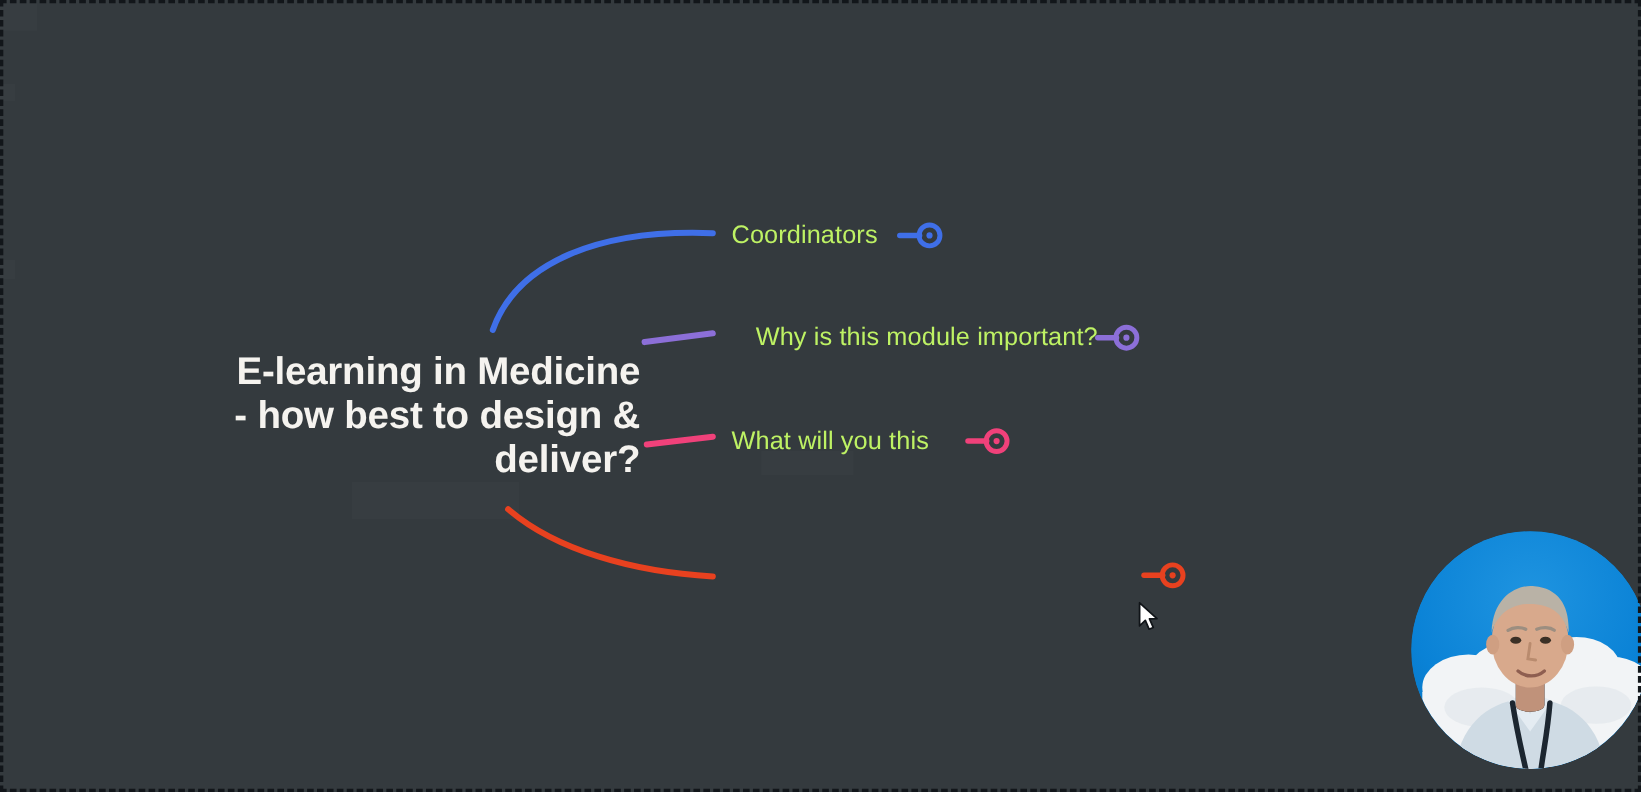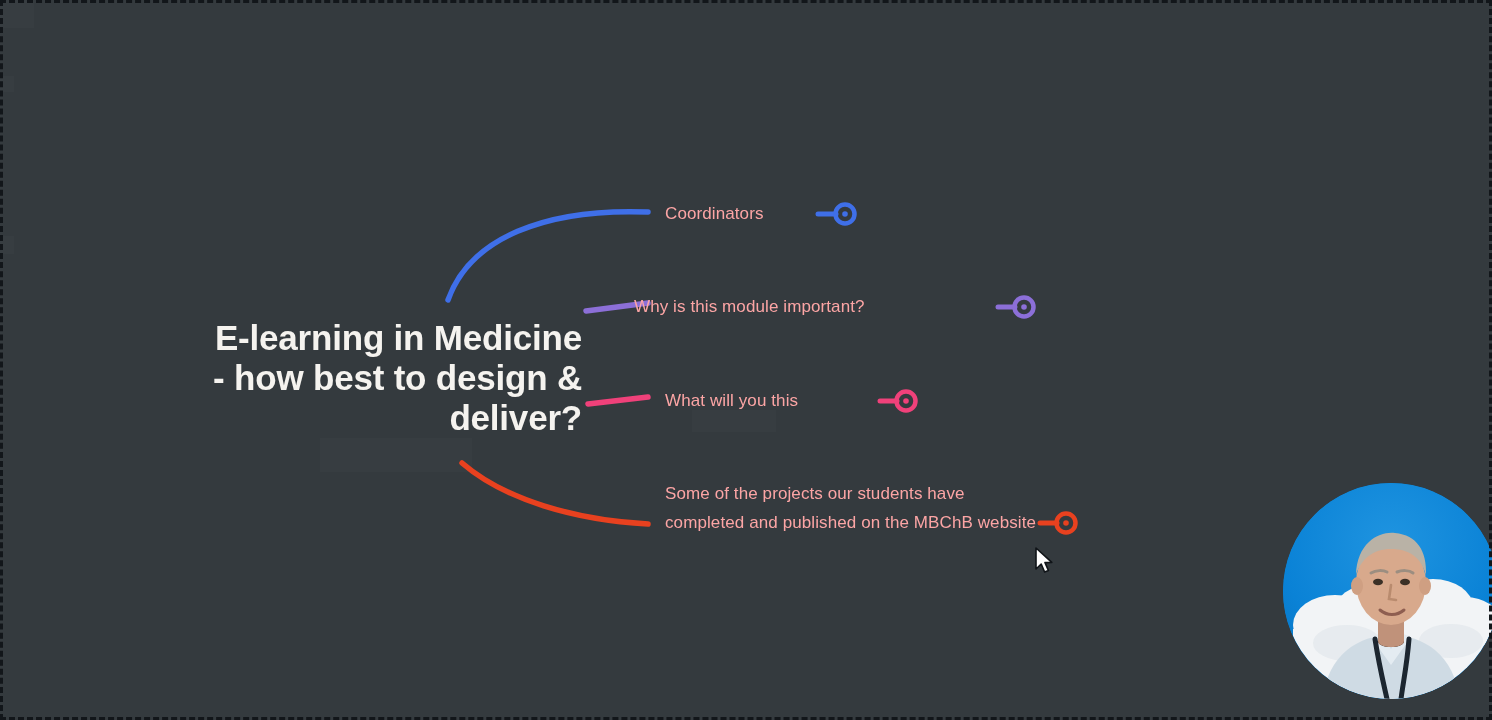--- a/index.html
+++ b/index.html
@@ -70,30 +70,31 @@
     font-size: 35px;
     line-height: 40px;
     font-weight: bold;
     letter-spacing: -0.2px;
     z-index: 20;
   }
 
   
   .branch-label {
     position: absolute;
-    color: #fca5a5;
-    font-size: 17px;
+    color: #bef264;
+    font-size: 23px;
     line-height: 29px;
     font-weight: 400;
     letter-spacing: 0.1px;
     white-space: pre-line;
     z-index: 20;
+    text-align: center;
   }
   #label-coordinators { left: 665px; top: 199px; }
-  #label-importance   { left: 634px; top: 292px; }
+  #label-importance   { left: 687px; top: 292px; }
   #label-learn        { left: 665px; top: 386px; }
   #label-projects     { left: 665px; top: 479px; width: 372px; }
 
   
   #webcam-bubble {
     position: absolute;
     left: 1283px;
     top: 483px;
     width: 216px;
     height: 216px;
@@ -160,21 +161,20 @@
   </svg>
 
   <div id="central-topic">E-learning in Medicine - how best to design &amp; deliver?</div>
 
   <div class="branch-label" id="label-coordinators">Coordinators</div>
 
   <div class="branch-label" id="label-importance">Why is this module important?</div>
 
   <div class="branch-label" id="label-learn">What will you this</div>
 
-  <div class="branch-label" id="label-projects">Some of the projects our students have completed and published on the MBChB website</div>
 
   <div id="webcam-bubble">
     <svg width="216" height="216" viewBox="0 0 216 216">
       <defs>
         <clipPath id="bubbleClip">
             <circle cx="108" cy="108" r="108"></circle>
           </clipPath>
         <radialGradient id="skyGrad" cx="50%" cy="28%" r="85%">
           <stop offset="0%" stop-color="#1f94e0"></stop>
           <stop offset="60%" stop-color="#0a82d6"></stop>

